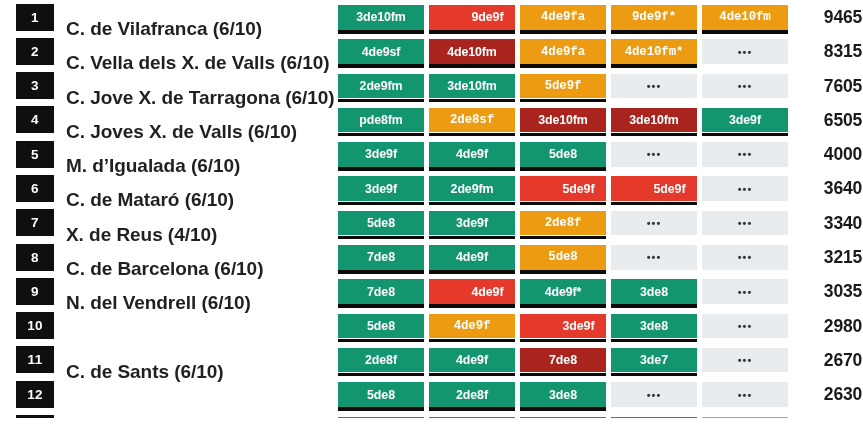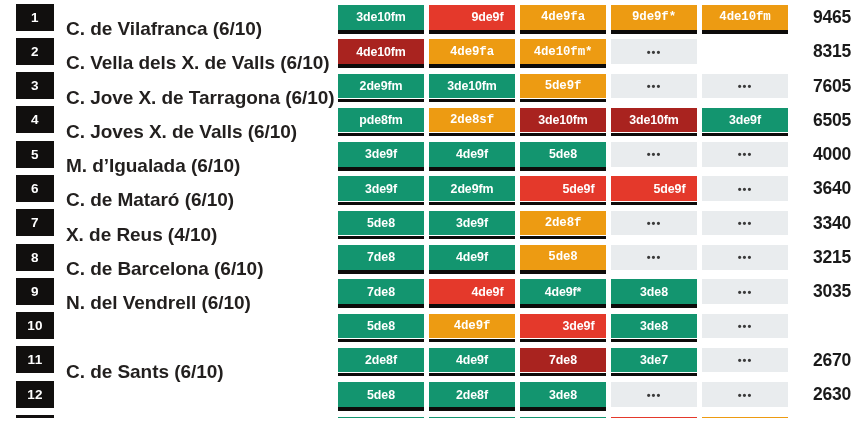--- a/index.html
+++ b/index.html
@@ -108,21 +108,21 @@
   }
 
   
   .score {
     position: absolute;
     left: 802px;
     width: 60px;
     top: 0;
     height: 34.3px;
     line-height: 34.3px;
-    text-align: center;
+    text-align: right;
     font-size: 17.5px;
     font-weight: bold;
     color: #1a1a1a;
     letter-spacing: -.2px;
   }
 
   
   .rank-row.clipped {
     overflow: hidden;
     height: 6px;
@@ -141,20 +141,21 @@
         <div class="cell orange">4de9fa</div>
         <div class="cell orange">9de9f*</div>
         <div class="cell orange">4de10fm</div>
       </div>
       <div class="score">9465</div>
     </div>
     <div class="rank-row">
       <div class="rank-badge">2</div>
       <div class="team-name">C. Vella dels X. de Valls (6/10)</div>
       <div class="cells">
+        <div class="cell green">4de9sf</div>
         <div class="cell darkred">4de10fm</div>
         <div class="cell orange">4de9fa</div>
         <div class="cell orange">4de10fm*</div>
         <div class="cell empty">•••</div>
       </div>
       <div class="score">8315</div>
     </div>
     <div class="rank-row">
       <div class="rank-badge">3</div>
       <div class="team-name">C. Jove X. de Tarragona (6/10)</div>
@@ -241,20 +242,21 @@
     </div>
     <div class="rank-row">
       <div class="rank-badge">10</div>
       <div class="cells">
         <div class="cell green">5de8</div>
         <div class="cell orange">4de9f</div>
         <div class="cell red">3de9f</div>
         <div class="cell green">3de8</div>
         <div class="cell empty">•••</div>
       </div>
+      <div class="score">2980</div>
     </div>
     <div class="rank-row">
       <div class="rank-badge">11</div>
       <div class="team-name">C. de Sants (6/10)</div>
       <div class="cells">
         <div class="cell green">2de8f</div>
         <div class="cell green">4de9f</div>
         <div class="cell darkred">7de8</div>
         <div class="cell green">3de7</div>
         <div class="cell empty">•••</div>

